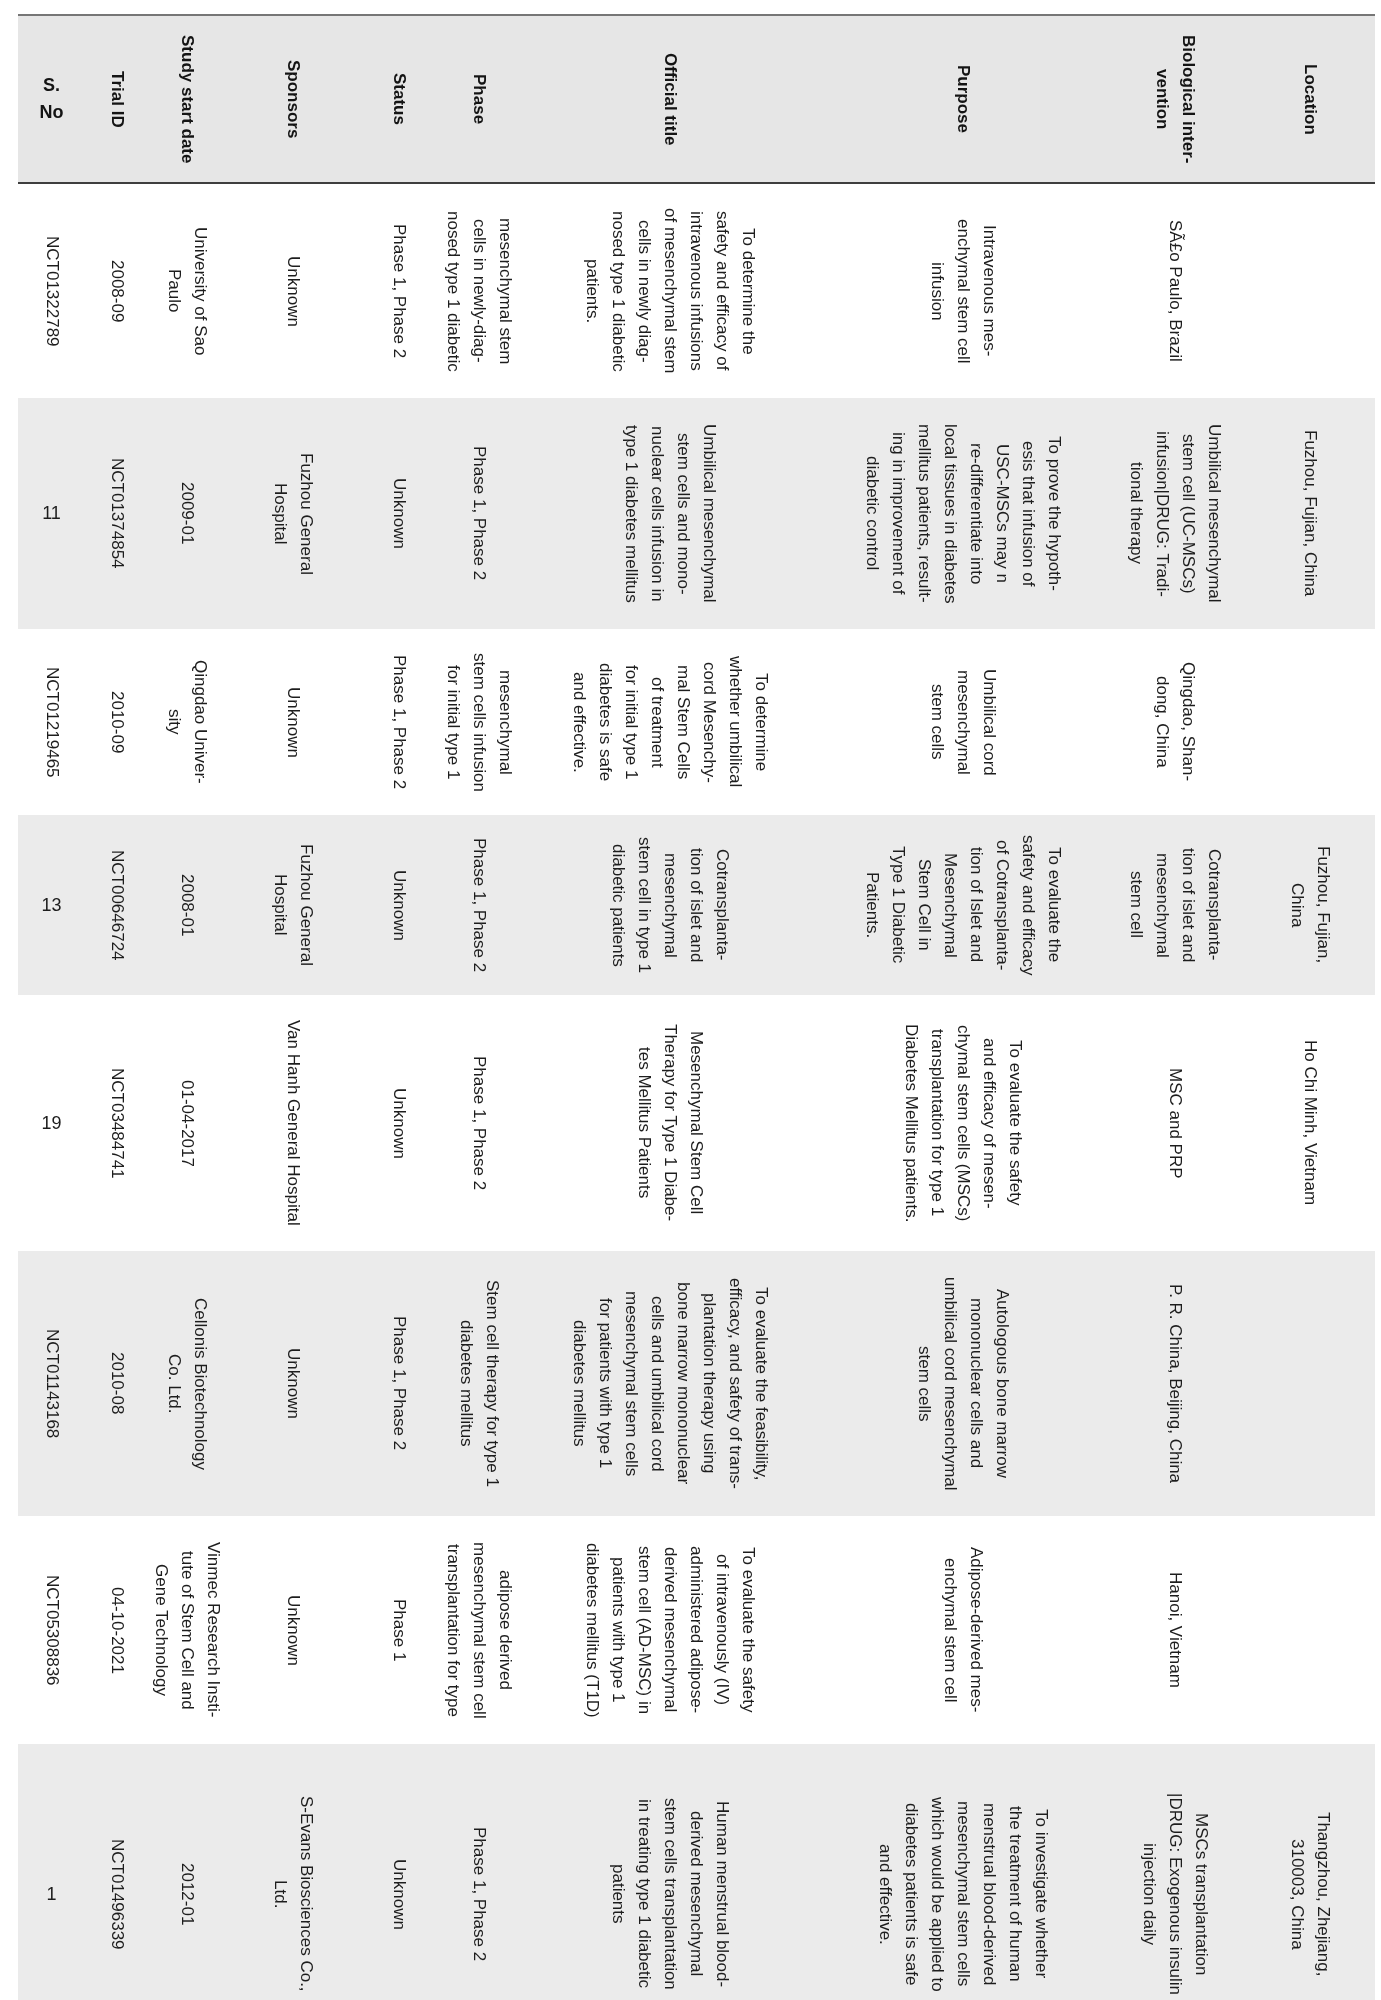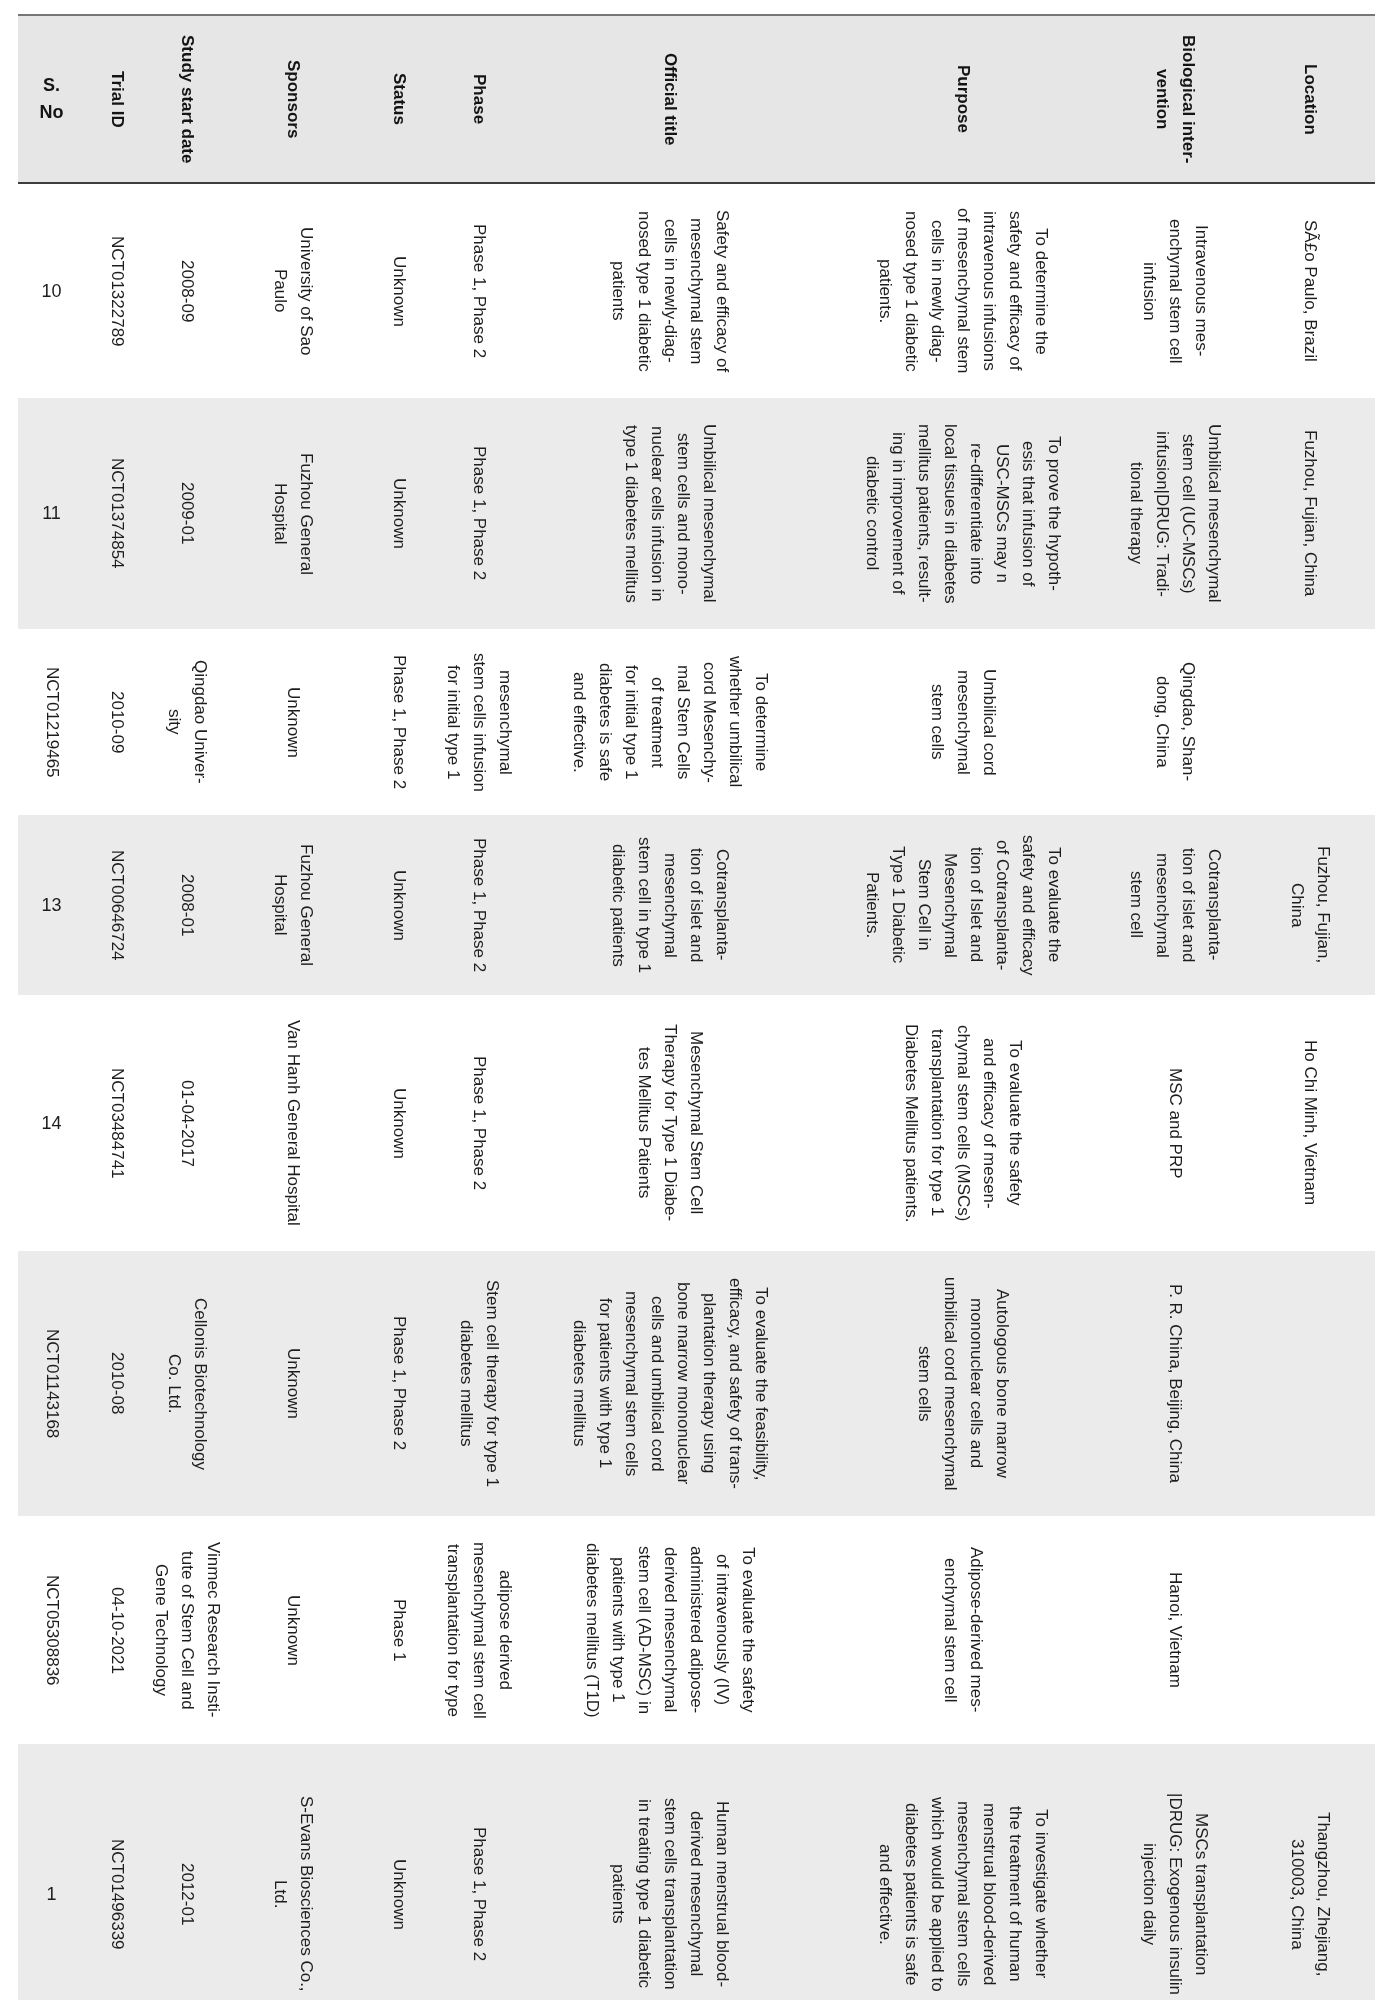--- a/index.html
+++ b/index.html
@@ -86,23 +86,20 @@
           <span class="v">Biological inter-
 vention</span>
         </div>
       <div class="cell">
           <span class="v">Location</span>
         </div>
     </div>
 
     <div class="row h10">
       <div class="cell">
-          <span class="h">10</span>
-        </div>
-      <div class="cell">
           <span class="v">NCT01322789</span>
         </div>
       <div class="cell">
           <span class="v">2008-09</span>
         </div>
       <div class="cell">
           <span class="v">University of Sao
 Paulo</span>
         </div>
       <div class="cell">
@@ -273,21 +270,21 @@
 stem cell</span>
         </div>
       <div class="cell">
           <span class="v">Fuzhou, Fujian,
 China</span>
         </div>
     </div>
 
     <div class="row h14">
       <div class="cell">
-          <span class="h">14</span>
+          <span class="h">19</span>
         </div>
       <div class="cell">
           <span class="v">NCT03484741</span>
         </div>
       <div class="cell">
           <span class="v">01-04-2017</span>
         </div>
       <div class="cell">
           <span class="v">Van Hanh General Hospital</span>
         </div>

